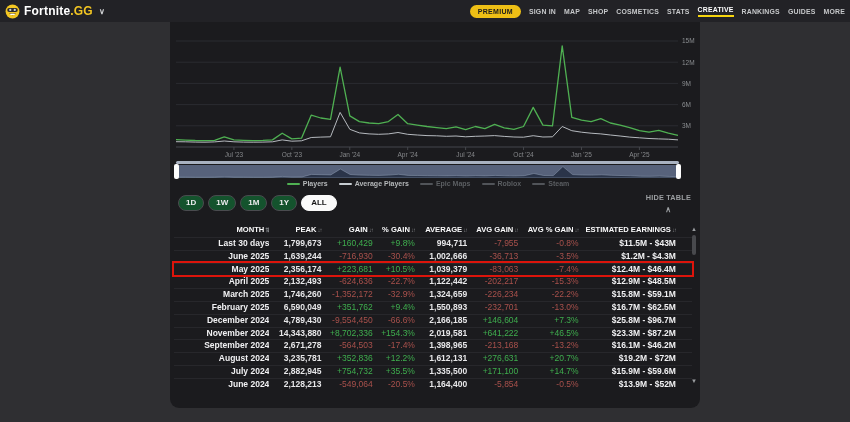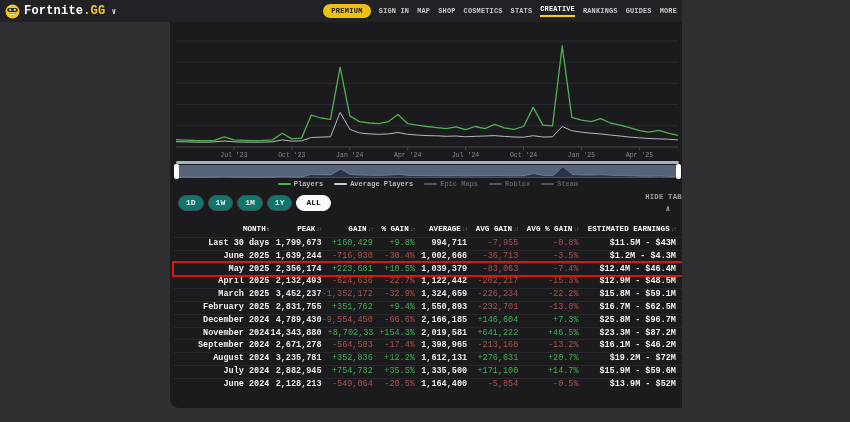--- a/index.html
+++ b/index.html
@@ -1,17 +1,17 @@
 <!DOCTYPE html>
 <html><head>
 <meta charset="utf-8">
 <style>
   html,body { margin:0; padding:0; background:#2f2f32; }
-  #app { position:relative; width:682px; height:422px; background:#2f2f32;
-         font-family:Liberation Mono, monospace; overflow:hidden; }
+  #app { position:relative; width:850px; height:422px; background:#2f2f32;
+         font-family:Liberation Sans, sans-serif; overflow:hidden; }
 
   
   header { position:absolute; top:0; left:0; right:0; height:22px; background:#222226;
            display:flex; align-items:center; padding:0 5px; z-index:9; box-sizing:border-box; }
   .logo { display:flex; align-items:center; gap:4px; cursor:pointer; }
   .logo-text { font-size:12px; font-weight:bold; color:#ffffff; letter-spacing:.2px; }
   .logo-text .yellow { color:#f3c622; }
   .chev { color:#cfd1d3; font-size:8px; margin-left:2px; font-weight:bold; }
   .nav-right { margin-left:auto; display:flex; align-items:center; gap:8px; overflow:hidden; }
   .premium { background:#eebf15; color:#1b1b1b; font-weight:bold; font-size:7px; border:none;
@@ -36,21 +36,21 @@
   
   #legend { position:absolute; left:0; top:158px; width:516px; display:flex; justify-content:center; gap:11px; }
   .legend-item { display:flex; align-items:center; gap:3px; font-size:7px; font-weight:bold;
                  color:#b5b8ba; cursor:pointer; }
   .legend-item.off { color:#5b5e62; }
   .dash { width:13px; height:2px; border-radius:1px; display:inline-block; }
 
   
   .controls { position:absolute; left:8px; right:9px; top:172px; height:18px; display:flex; align-items:center; }
   #range-buttons { display:flex; gap:4px; }
-  .rbtn { font-family:inherit; font-size:8px; font-weight:bold; color:#ececee; background:#0f766e;
+  .rbtn { font-family:inherit; font-size:8px; font-weight:bold; color:#ececee; background:#14532d;
           border:1px solid #4a4b4f; border-radius:9px; padding:3px 7px; line-height:1; cursor:pointer; }
   .rbtn.active { background:#fafafa; color:#141416; border-color:#fafafa; padding:3px 9px; }
   .hide-table { margin-left:auto; font-size:7.3px; font-weight:bold; color:#9b9ea1;
                 letter-spacing:.2px; display:flex; align-items:center; gap:3px; cursor:pointer;flex-direction:column; }
   .hide-table .chev-up { font-size:8px; }
 
   
   #table { position:absolute; left:4px; top:200px; width:518px; }
   .trow { display:grid; grid-template-columns:18.6% 10.4% 10.2% 8.4% 10.4% 10.2% 12% 19.4%;
           padding:0 14px 0 2px; height:12.8px; line-height:12.8px; box-sizing:border-box; }
@@ -232,31 +232,31 @@
           <div class="cell c-peak">2,132,493</div>
           <div class="cell neg">-624,636</div>
           <div class="cell neg">-22.7%</div>
           <div class="cell c-avg">1,122,442</div>
           <div class="cell neg">-202,217</div>
           <div class="cell neg">-15.3%</div>
           <div class="cell c-earn">$12.9M - $48.5M</div>
         </div>
         <div class="trow body">
           <div class="cell c-month">March 2025</div>
-          <div class="cell c-peak">3,452,237</div>
+          <div class="cell c-peak">1,746,260</div>
           <div class="cell neg">-1,352,172</div>
           <div class="cell neg">-32.9%</div>
           <div class="cell c-avg">1,324,659</div>
           <div class="cell neg">-226,234</div>
           <div class="cell neg">-22.2%</div>
           <div class="cell c-earn">$15.8M - $59.1M</div>
         </div>
         <div class="trow body">
           <div class="cell c-month">February 2025</div>
-          <div class="cell c-peak">2,831,755</div>
+          <div class="cell c-peak">6,590,049</div>
           <div class="cell pos">+351,762</div>
           <div class="cell pos">+9.4%</div>
           <div class="cell c-avg">1,550,893</div>
           <div class="cell neg">-232,701</div>
           <div class="cell neg">-13.0%</div>
           <div class="cell c-earn">$16.7M - $62.5M</div>
         </div>
         <div class="trow body">
           <div class="cell c-month">December 2024</div>
           <div class="cell c-peak">4,789,430</div>

